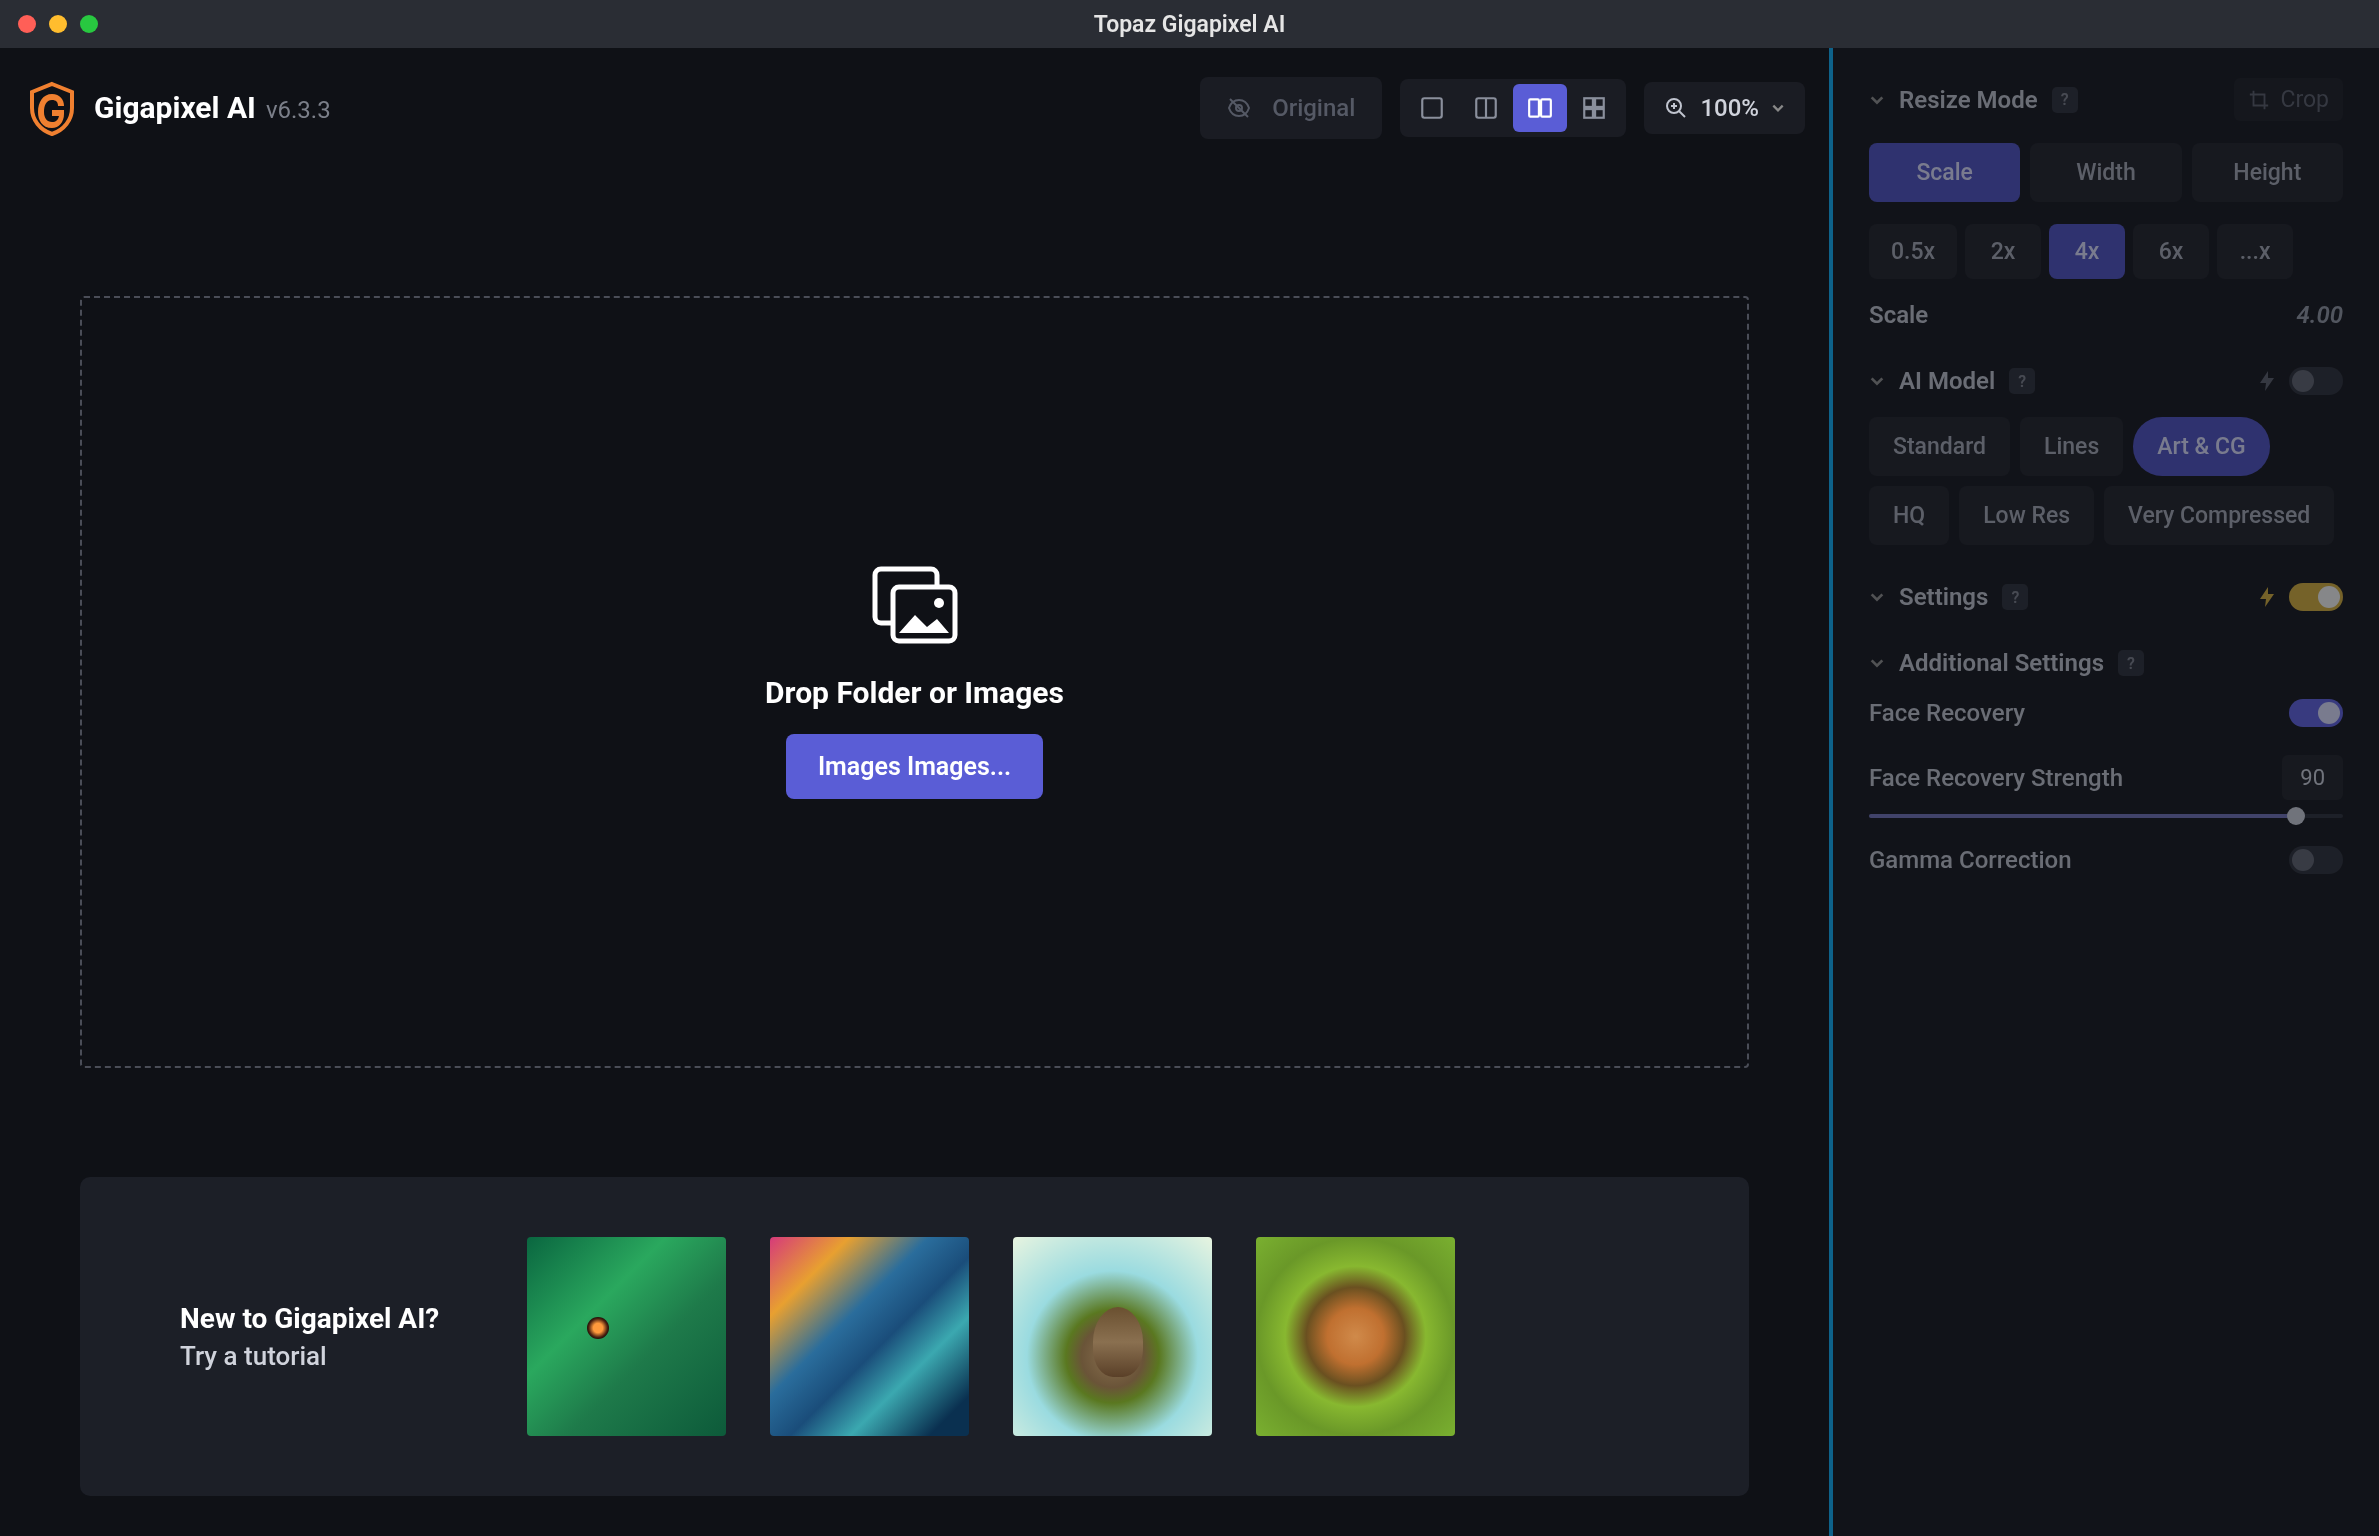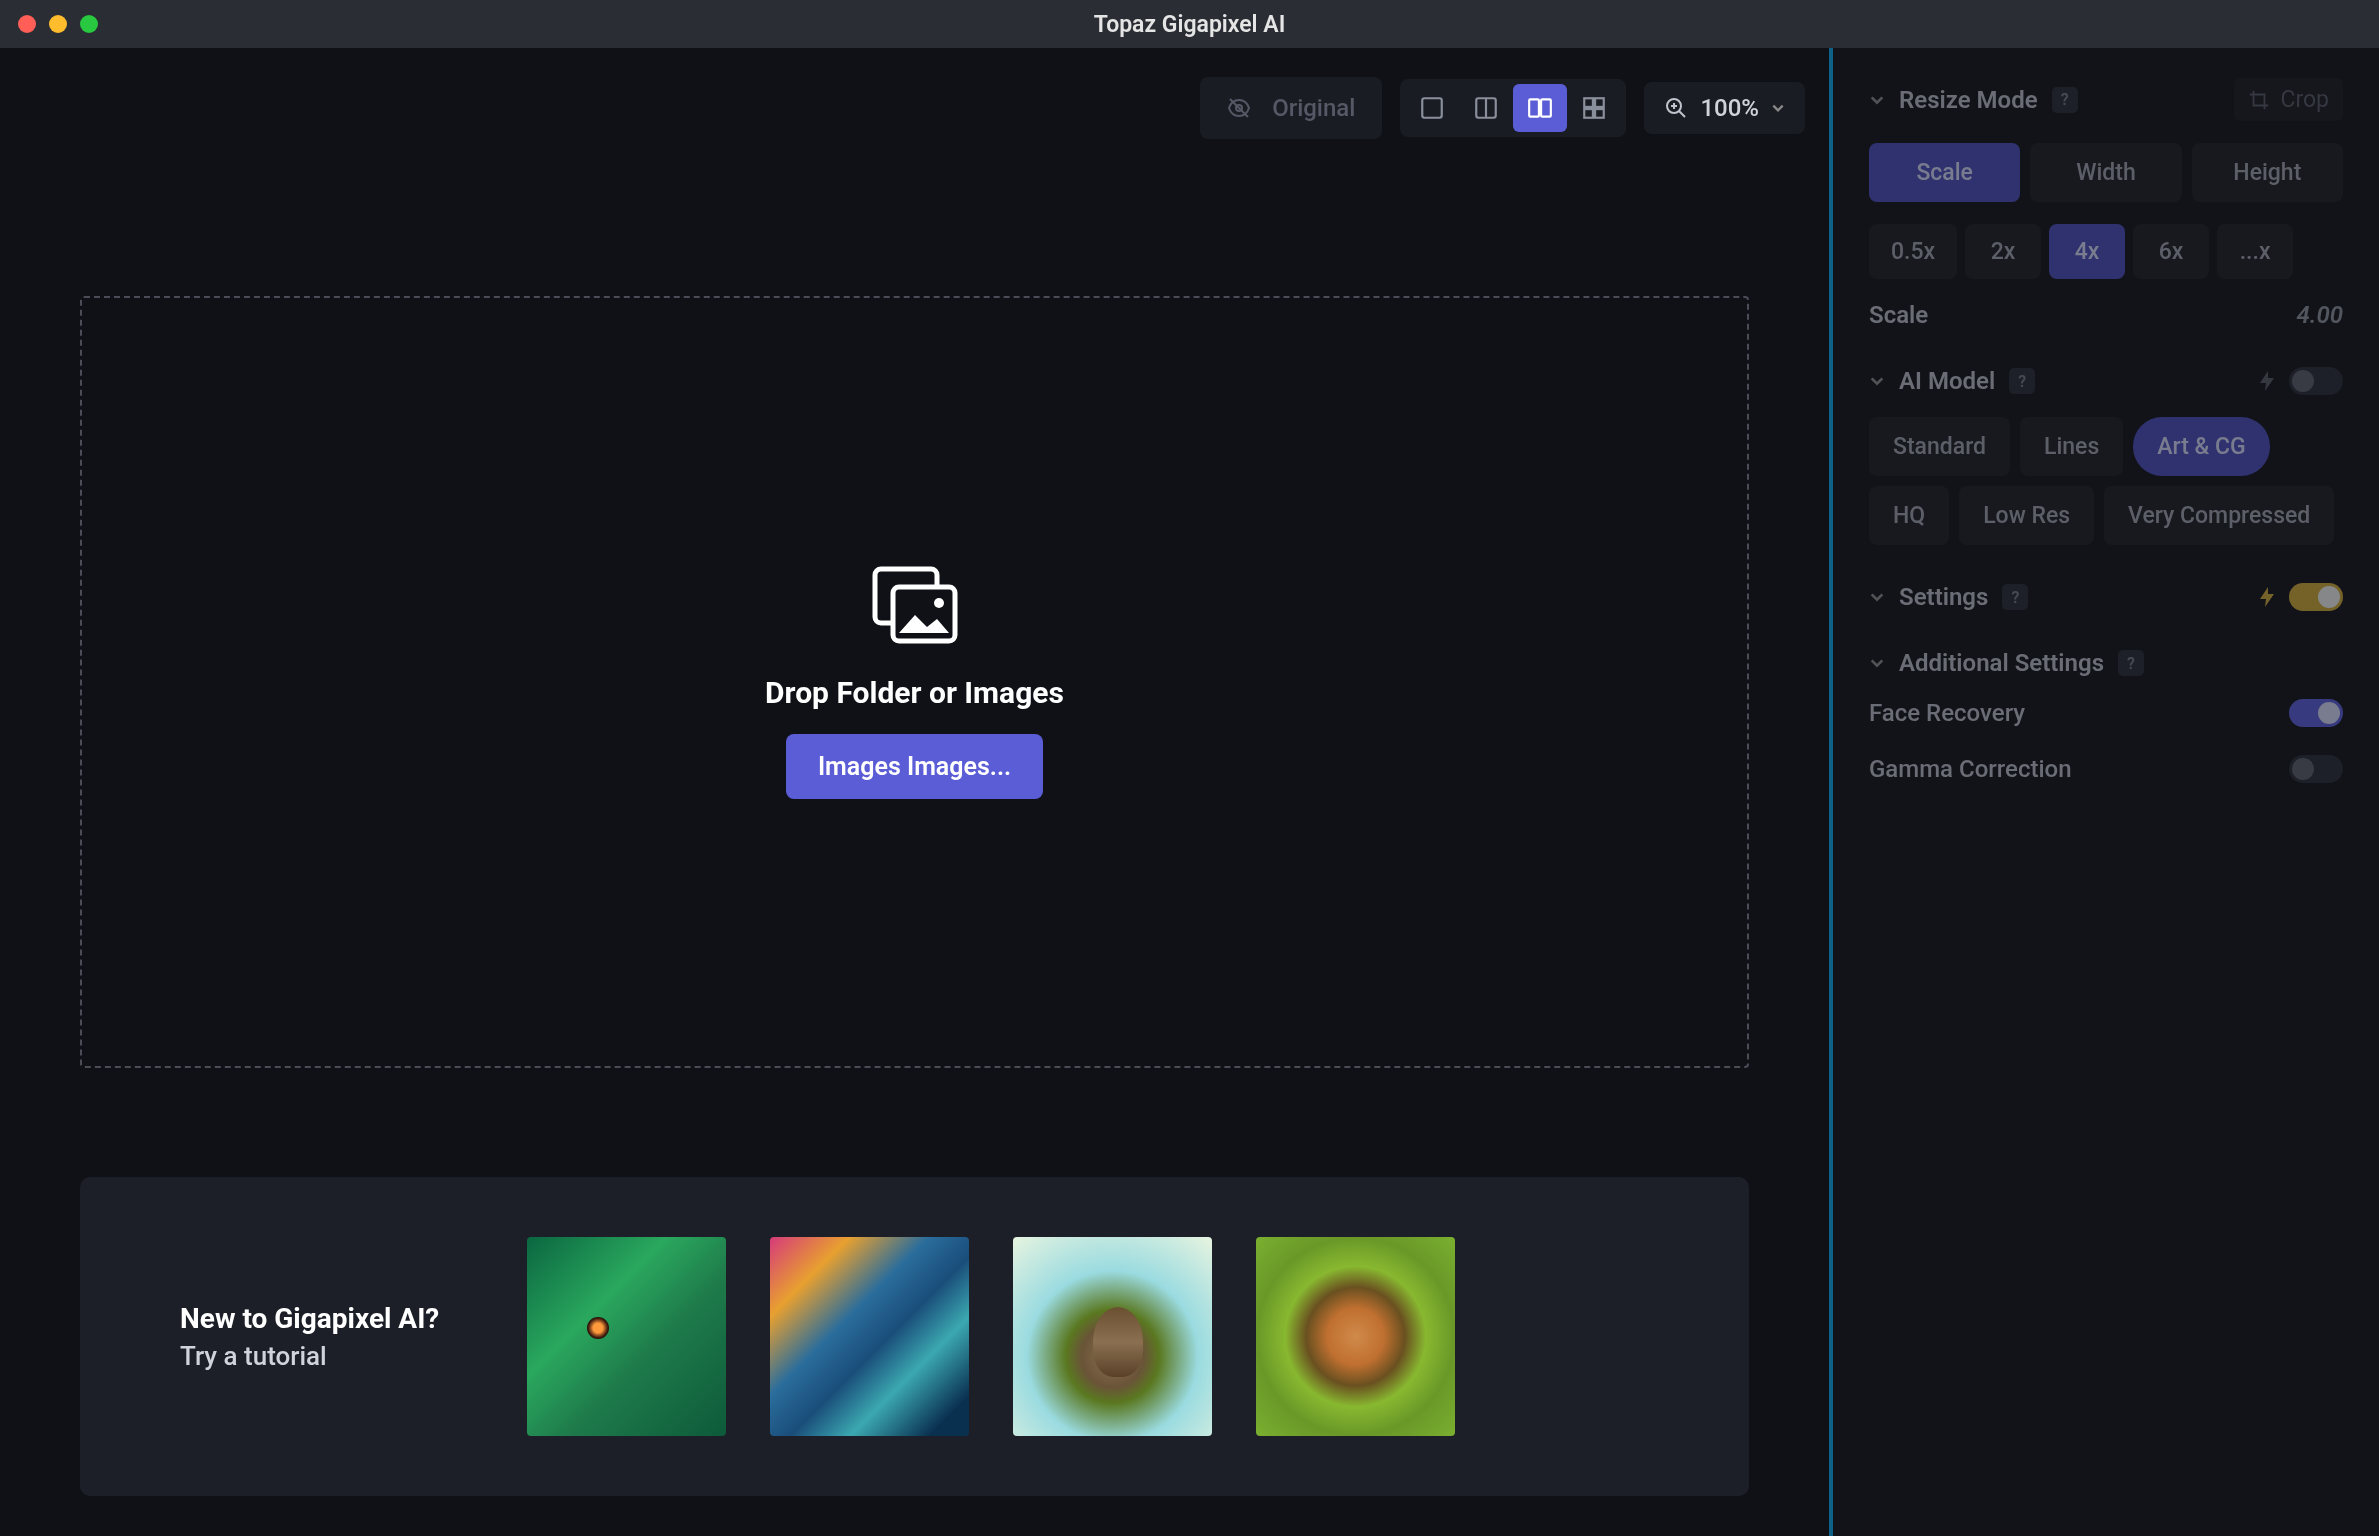--- a/index.html
+++ b/index.html
@@ -459,20 +459,30 @@
     <div class="traffic-light tl-red"></div>
     <div class="traffic-light tl-yellow"></div>
     <div class="traffic-light tl-green"></div>
   </div>
   <div class="titlebar-title">Topaz Gigapixel AI</div>
 </div>
 
 <div class="app-body">
   <div class="main-area">
     <div class="app-header">
+      <div class="logo-wrap">
+        <svg class="logo-shield" viewBox="0 0 56 56">
+          <path d="M28 4 L48 12 L48 28 C48 40 40 50 28 54 C16 50 8 40 8 28 L8 12 Z" fill="none" stroke="#f08030" stroke-width="4"></path>
+          <path d="M28 14 C36 14 40 20 40 26 L34 26 C34 22 32 20 28 20 C22 20 20 26 20 32 C20 38 23 42 28 42 C32 42 34 40 35 36 L28 36 L28 30 L40 30 L40 34 C40 42 35 48 28 48 C18 48 14 40 14 32 C14 22 19 14 28 14 Z" fill="#f08030"></path>
+        </svg>
+        <div>
+          <span class="app-name">Gigapixel AI</span>
+          <span class="app-version">v6.3.3</span>
+        </div>
+      </div>
       <div class="header-controls">
         <div class="btn-group">
           <div class="original-btn">
             <svg class="eye-icon" viewBox="0 0 24 24" fill="none" stroke="#555965" stroke-width="2">
               <path d="M2 12 C4 6 8 4 12 4 C16 4 20 6 22 12 C20 18 16 20 12 20 C8 20 4 18 2 12 Z"></path>
               <circle cx="12" cy="12" r="3"></circle>
               <line x1="3" y1="3" x2="21" y2="21"></line>
             </svg>
             <span>Original</span>
           </div>
@@ -636,20 +646,30 @@
         <span class="help-badge">?</span>
       </div>
 
       <div class="setting-row">
         <span class="setting-label">Face Recovery</span>
         <div class="toggle on-blue">
             <div class="toggle-knob"></div>
           </div>
       </div>
 
+      <div class="slider-row">
+        <div class="slider-head">
+          <span class="setting-label">Face Recovery Strength</span>
+          <span class="slider-value">90</span>
+        </div>
+        <div class="slider-track">
+          <div class="slider-fill"></div>
+          <div class="slider-thumb"></div>
+        </div>
+      </div>
 
       <div class="setting-row">
         <span class="setting-label">Gamma Correction</span>
         <div class="toggle">
             <div class="toggle-knob"></div>
           </div>
       </div>
     </div>
 
   </div>

